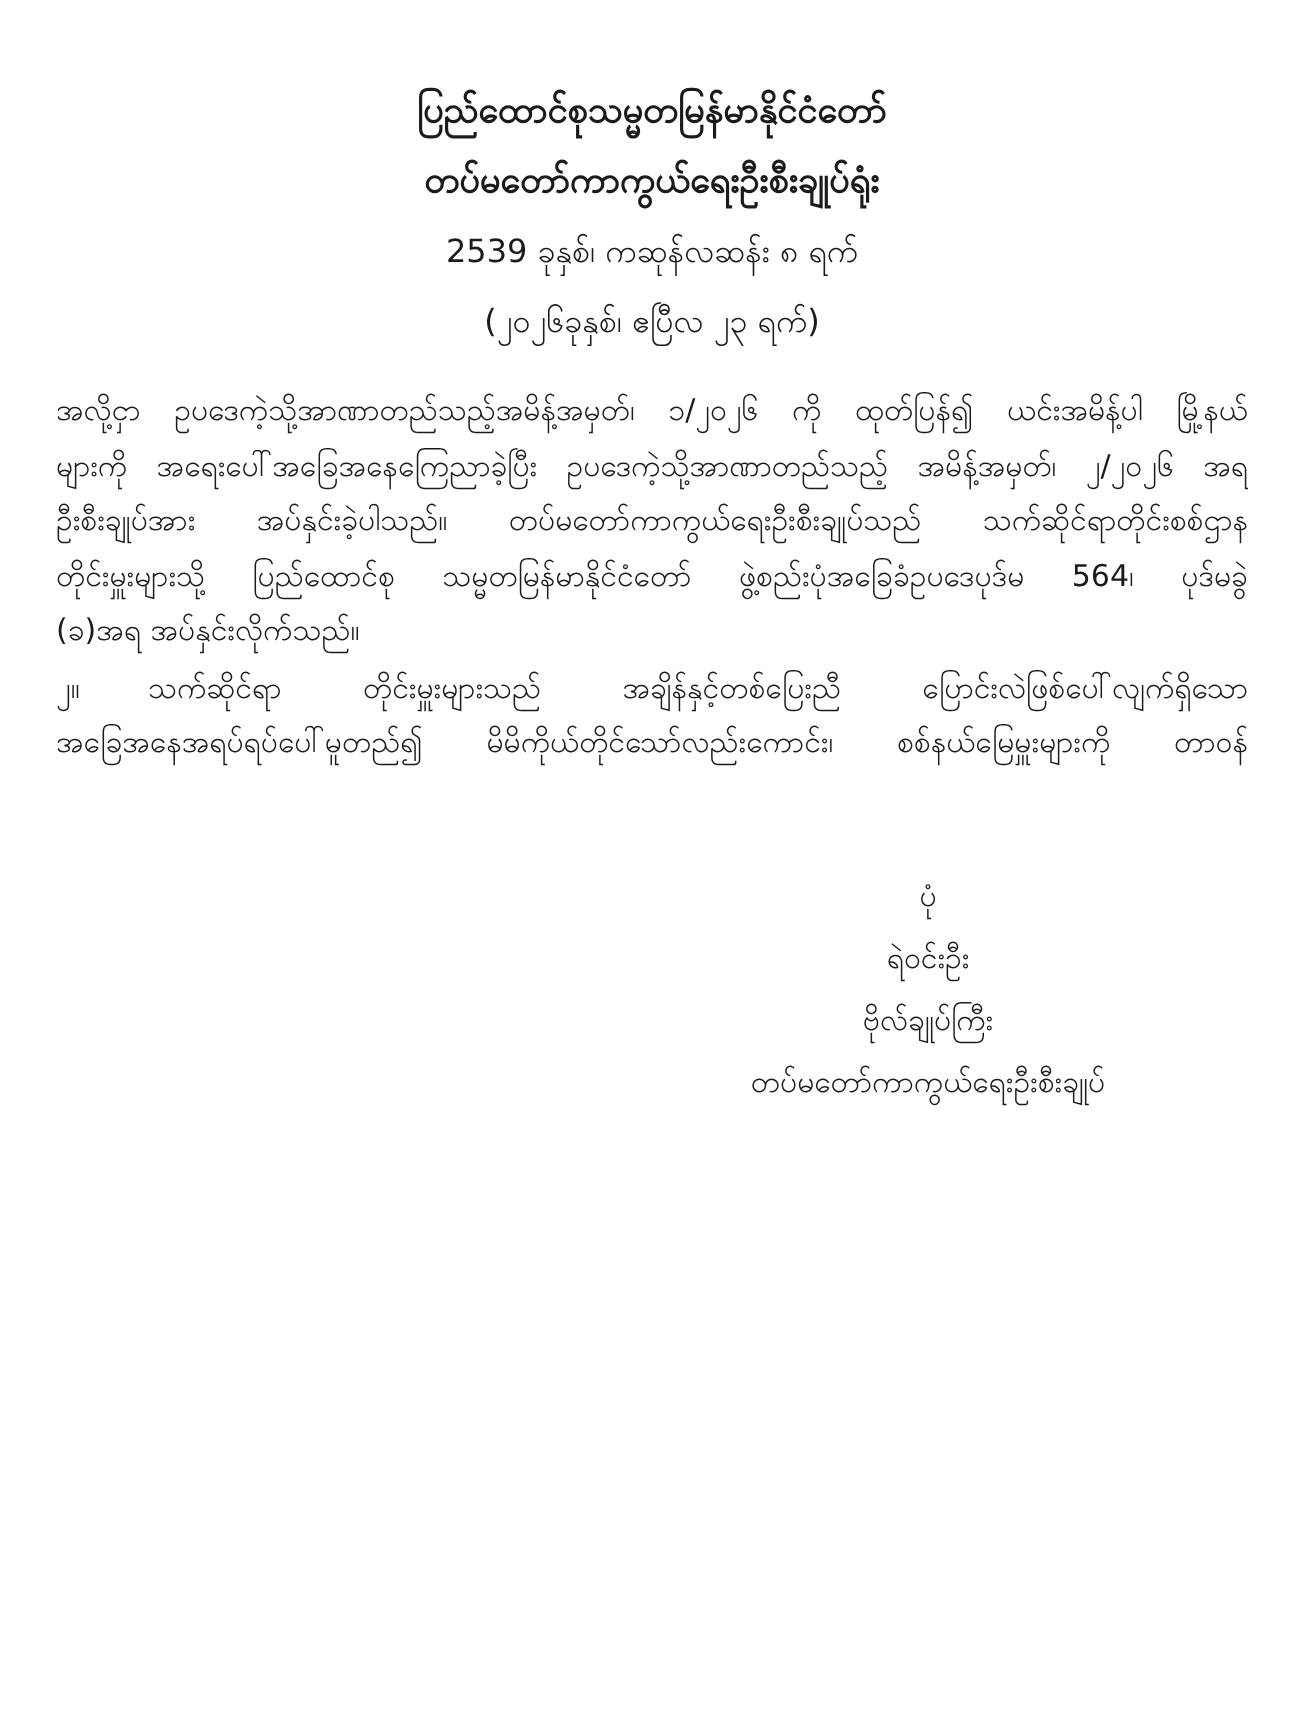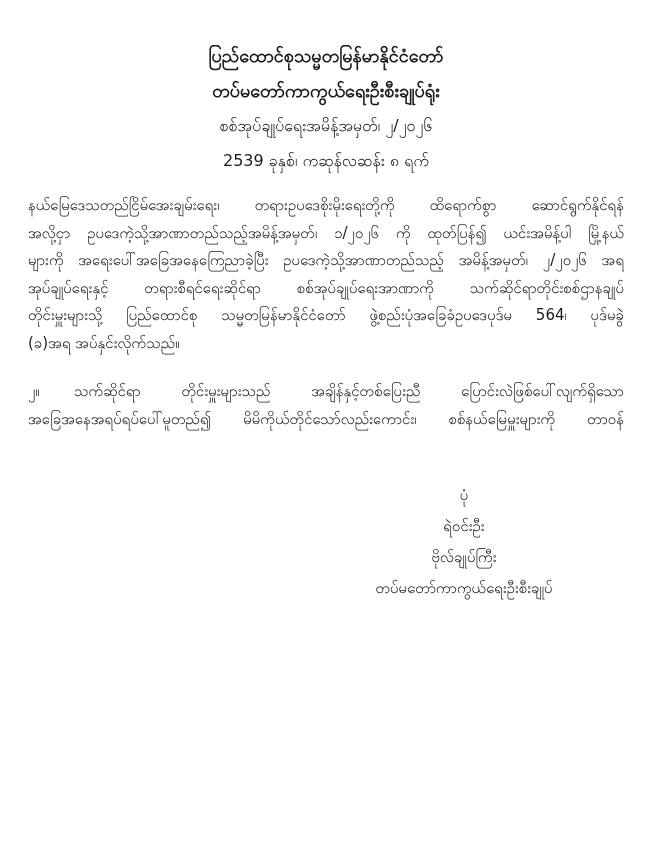--- a/index.html
+++ b/index.html
@@ -38,21 +38,21 @@
     font-size: 16px;
   }
   
   .paragraph {
     font-size: 15px;
   }
   .paragraph.first {
     margin-top: 14px;
   }
   .paragraph.second {
-    margin-top: 21px;
+    margin-top: 1px;
   }
   .line {
     height: 27.5px;
     line-height: 27.5px;
     overflow: hidden;
     text-align: justify;
     text-align-last: justify;
   }
   .line.last {
     text-align-last: left;
@@ -77,29 +77,28 @@
   }
 </style>
 </head>
 <body>
 
 <div class="doc">
 
   <div class="title-block">
     <div class="title-line bold">ပြည်ထောင်စုသမ္မတမြန်မာနိုင်ငံတော်</div>
     <div class="title-line bold">တပ်မတော်ကာကွယ်ရေးဦးစီးချုပ်ရုံး</div>
-    <div class="title-line regular">စစ်အုပ်ချုပ်ရေးအမိန့်အမှတ်၊ ၂/၂၀၂၆</div>
     <div class="title-line regular">2539 ခုနှစ်၊ ကဆုန်လဆန်း ၈ ရက်</div>
+    <div class="title-line regular">(၂၀၂၆ခုနှစ်၊ ဧပြီလ ၂၃ ရက်)</div>
   </div>
 
   <div class="paragraph first">
-    <div class="line"><span>နယ်မြေဒေသတည်ငြိမ်အေးချမ်းရေး၊ တရားဥပဒေစိုးမိုးရေးတို့ကို ထိရောက်စွာ ဆောင်ရွက်နိုင်ရန်</span></div>
     <div class="line"><span>အလို့ငှာ ဥပဒေကဲ့သို့အာဏာတည်သည့်အမိန့်အမှတ်၊ ၁/၂၀၂၆ ကို ထုတ်ပြန်၍ ယင်းအမိန့်ပါ မြို့နယ်</span></div>
     <div class="line"><span>များကို အရေးပေါ်အခြေအနေကြေညာခဲ့ပြီး ဥပဒေကဲ့သို့အာဏာတည်သည့် အမိန့်အမှတ်၊ ၂/၂၀၂၆ အရ</span></div>
-    <div class="line"><span>အုပ်ချုပ်ရေးနှင့် တရားစီရင်ရေးဆိုင်ရာ စစ်အုပ်ချုပ်ရေးအာဏာကို သက်ဆိုင်ရာတိုင်းစစ်ဌာနချုပ်</span></div>
+    <div class="line"><span>ဦးစီးချုပ်အား အပ်နှင်းခဲ့ပါသည်။ တပ်မတော်ကာကွယ်ရေးဦးစီးချုပ်သည် သက်ဆိုင်ရာတိုင်းစစ်ဌာန</span></div>
     <div class="line"><span>တိုင်းမှူးများသို့ ပြည်ထောင်စု သမ္မတမြန်မာနိုင်ငံတော် ဖွဲ့စည်းပုံအခြေခံဥပဒေပုဒ်မ 564၊ ပုဒ်မခွဲ</span></div>
     <div class="line last"><span>(ခ)အရ အပ်နှင်းလိုက်သည်။</span></div>
   </div>
 
   <div class="paragraph second">
     <div class="line"><span class="para-num">၂။</span><span>သက်ဆိုင်ရာ တိုင်းမှူးများသည် အချိန်နှင့်တစ်ပြေးညီ ပြောင်းလဲဖြစ်ပေါ်လျက်ရှိသော</span></div>
     <div class="line"><span>အခြေအနေအရပ်ရပ်ပေါ်မူတည်၍ မိမိကိုယ်တိုင်သော်လည်းကောင်း၊ စစ်နယ်မြေမှူးများကို တာဝန်</span></div>
   </div>
 
   <div class="signature-block">

